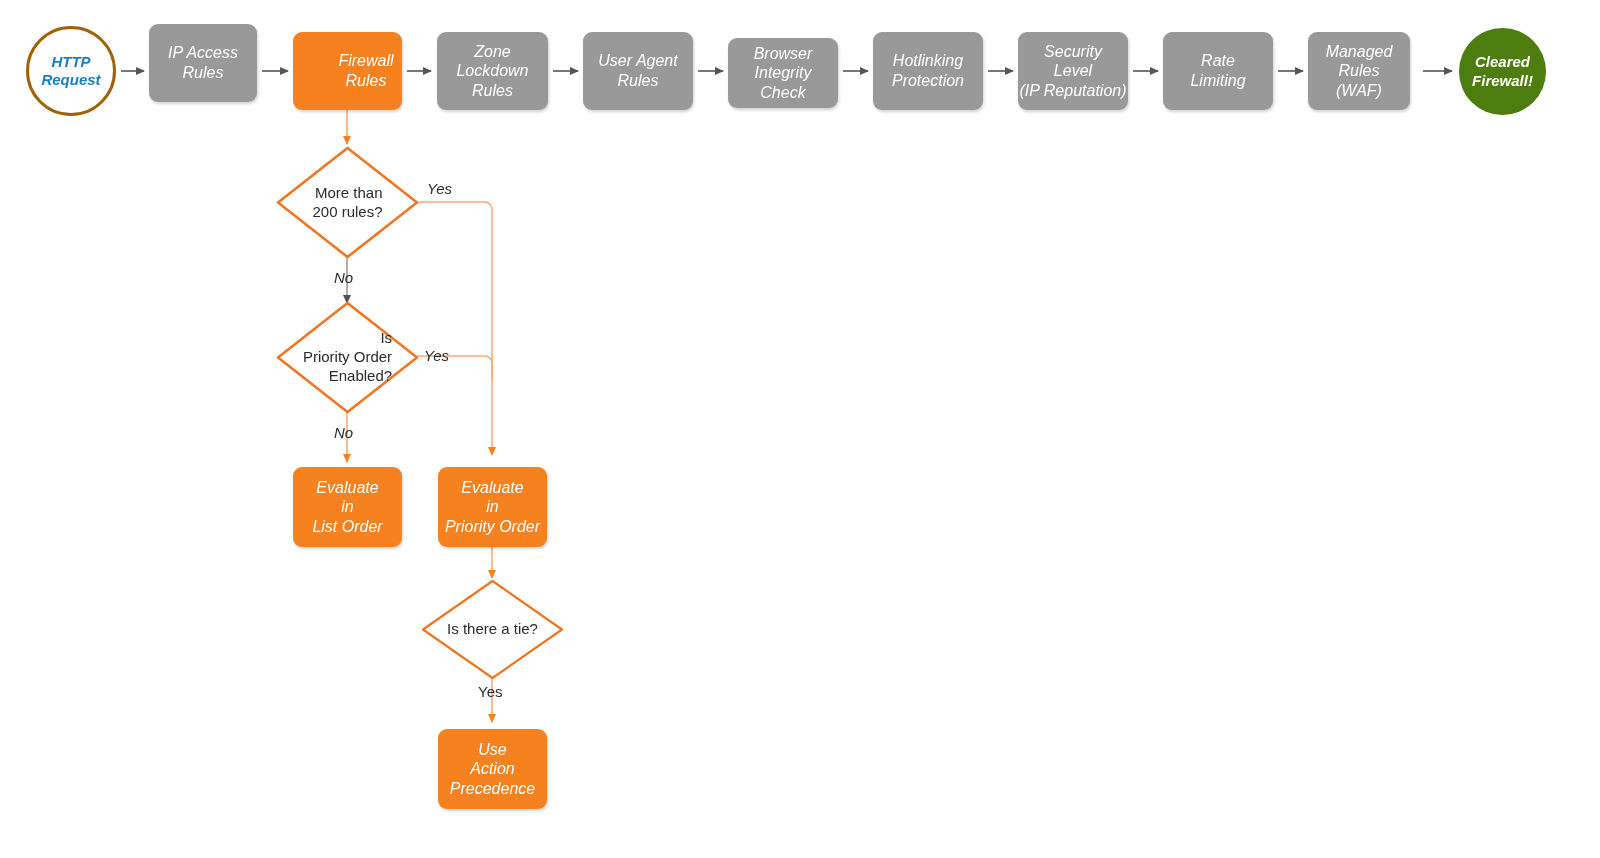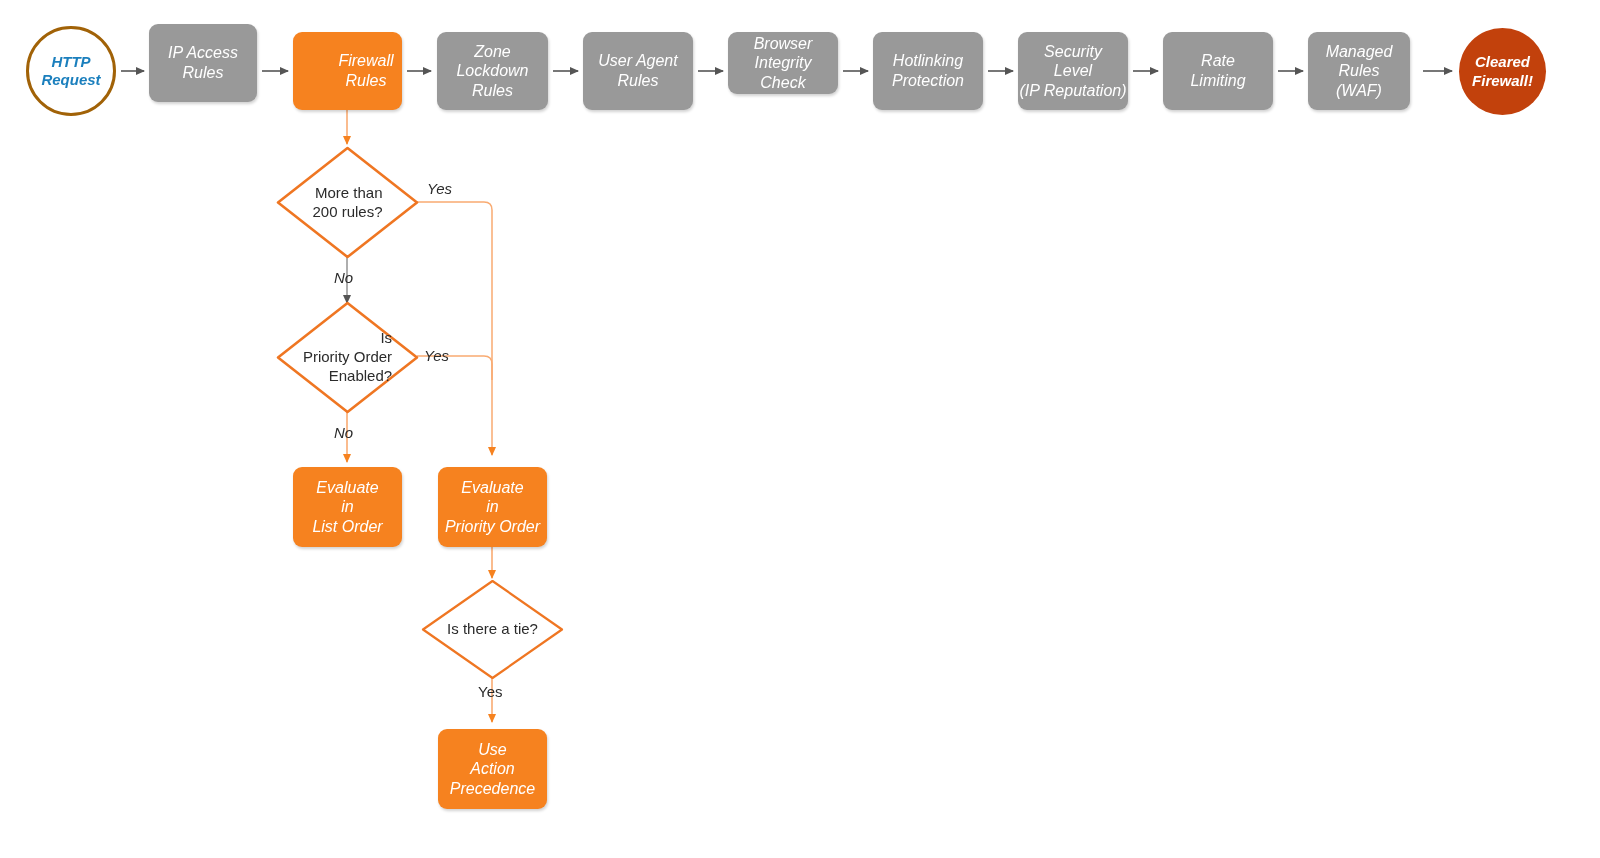--- a/index.html
+++ b/index.html
@@ -57,21 +57,21 @@
     font-style: italic;
     font-weight: bold;
     font-size: 15px;
   }
   .circle.hollow {
     background: #ffffff;
     border: 3px solid #a16207;
     color: #1b7fbd;
   }
   .circle.filled {
-    background: #c2410c;
+    background: #4d7c0f;
     color: #ffffff;
   }
 
   
   .diamond {
     background: transparent;
   }
   .diamond .dia-shape {
     position: absolute;
     left: 0; top: 0;
@@ -181,21 +181,21 @@
     <span class="txt">Zone
 Lockdown
 Rules</span>
   </div>
 
   <div class="node box grey" style="left:583px; top:32px; width:110px; height:78px;">
     <span class="txt">User Agent
 Rules</span>
   </div>
 
-  <div class="node box grey" style="left:728px; top:32px; width:110px; height:62px;">
+  <div class="node box grey" style="left:728px; top:38px; width:110px; height:70px;">
     <span class="txt">Browser
 Integrity
 Check</span>
   </div>
 
   <div class="node box grey" style="left:873px; top:32px; width:110px; height:78px;">
     <span class="txt">Hotlinking
 Protection</span>
   </div>
 

